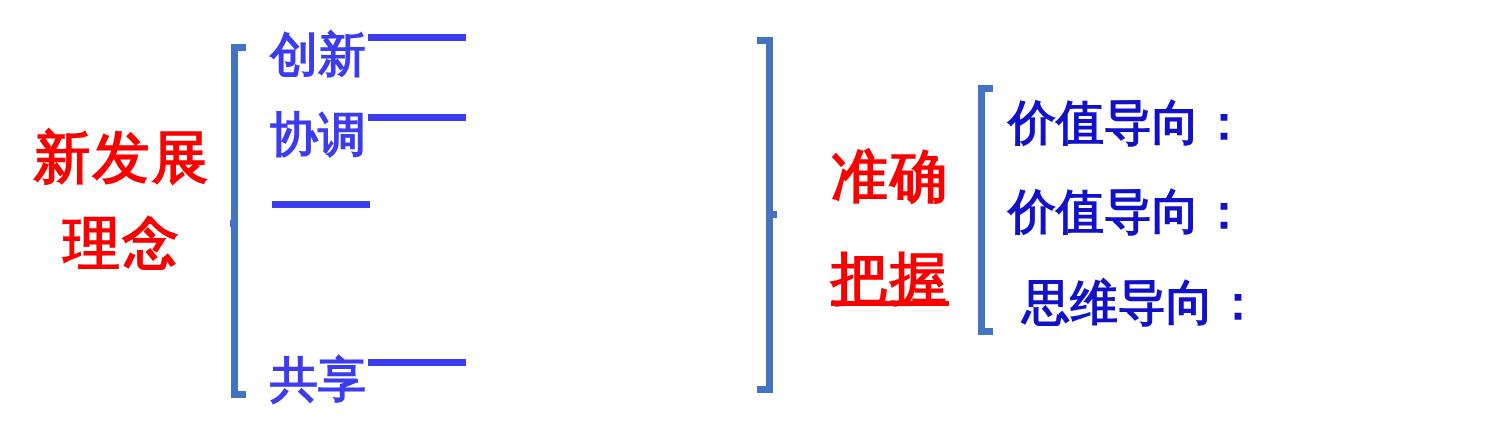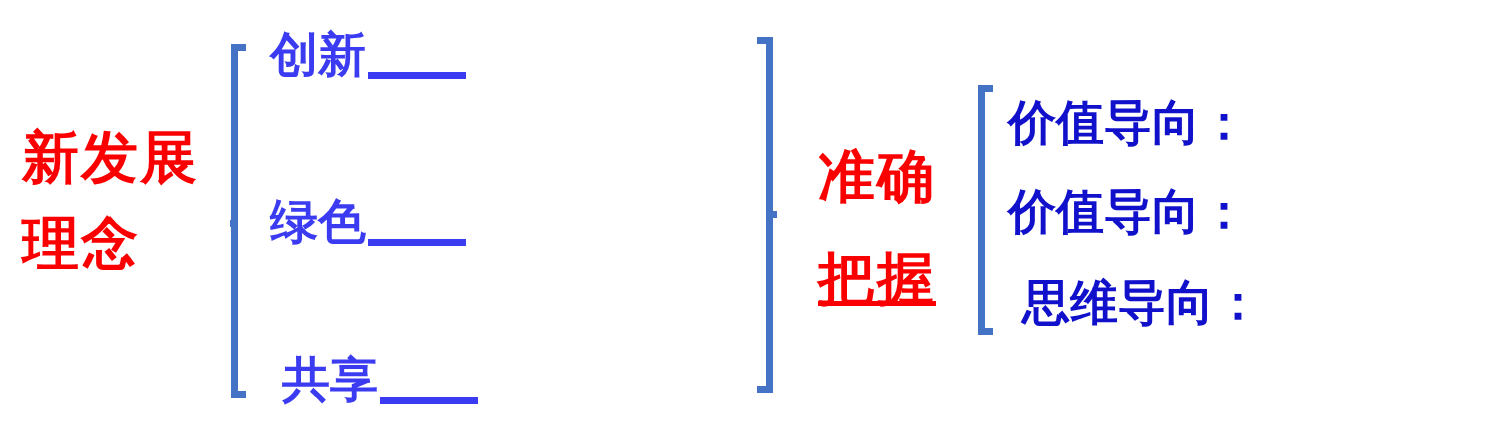--- a/index.html
+++ b/index.html
@@ -12,21 +12,21 @@
     position: relative;
     width: 1493px;
     height: 438px;
     background: #ffffff;
     overflow: hidden;
   }
 
   
   .red-label {
     position: absolute;
-    text-align: left;
+    text-align: center;
     color: var(--label-red);
     font-weight: bold;
   }
   .red-label .line {
     font-size: 57px;
     line-height: 58px;
     letter-spacing: 2px;
     white-space: nowrap;
   }
   #root-label { left: 22px; top: 128px; width: 200px; }
@@ -81,42 +81,42 @@
   #bracket-b .nub { top: 174px; }
   #bracket-c { left: 978px; top: 85px;  width: 8px;  height: 250px; }
   #bracket-c .nub { top: 122px; left: -7px; width: 7px; }
 
   
   .concept-item {
     position: absolute;
     left: 270px;
     height: 48px;
     display: flex;
-    align-items: flex-end;
+    align-items: flex-start;
     white-space: nowrap;
   }
   .concept-item .txt {
     font-size: 48px;
     line-height: 48px;
     font-weight: bold;
     color: var(--item-blue);
   }
   .concept-item .dash {
     display: inline-block;
     width: 98px;
     height: 7px;
     margin-left: 2px;
     margin-top: 3px;
     background: var(--item-blue);
   }
   #concept-0 { top: 31px; }
   #concept-1 { top: 111px; }
   #concept-2 { top: 198px; }
   #concept-3 { top: 276px; }
-  #concept-4 { top: 356px; margin-left: 12px; }
+  #concept-4 { top: 356px; }
 
   
   .orientation-item {
     position: absolute;
     left: 1008px;
     font-size: 48px;
     line-height: 46px;
     font-weight: bold;
     color: var(--deep-blue);
     white-space: nowrap;
@@ -136,22 +136,25 @@
   </div>
 
   <div class="bracket open" id="bracket-a">
     <div class="nub"></div>
   </div>
 
   <div class="concept-item" id="concept-0">
     <span class="txt">创新</span>
     <span class="dash"></span>
   </div>
+  <div class="concept-item" id="concept-1">
+    <span class="txt">协调</span>
+    <span class="dash"></span>
+  </div>
   <div class="concept-item" id="concept-2">
-    <span class="txt">绿色</span>
     <span class="dash"></span>
   </div>
   <div class="concept-item" id="concept-4">
     <span class="txt">共享</span>
     <span class="dash"></span>
   </div>
 
   <div class="bracket close" id="bracket-b">
     <div class="nub"></div>
   </div>

